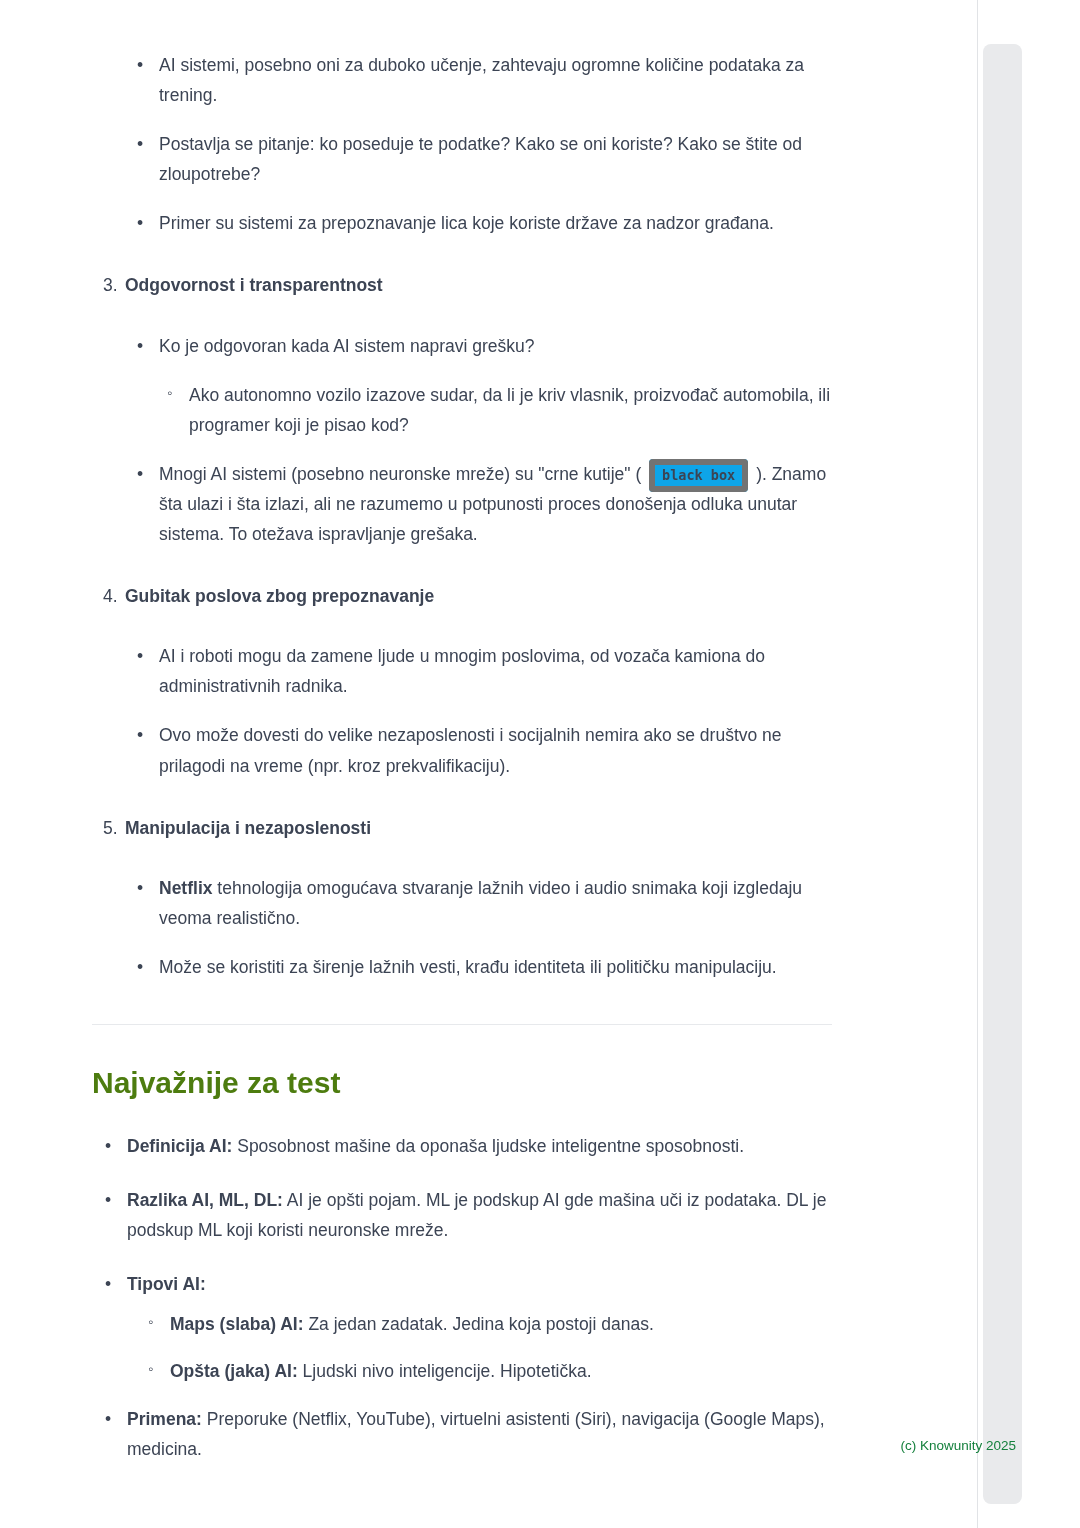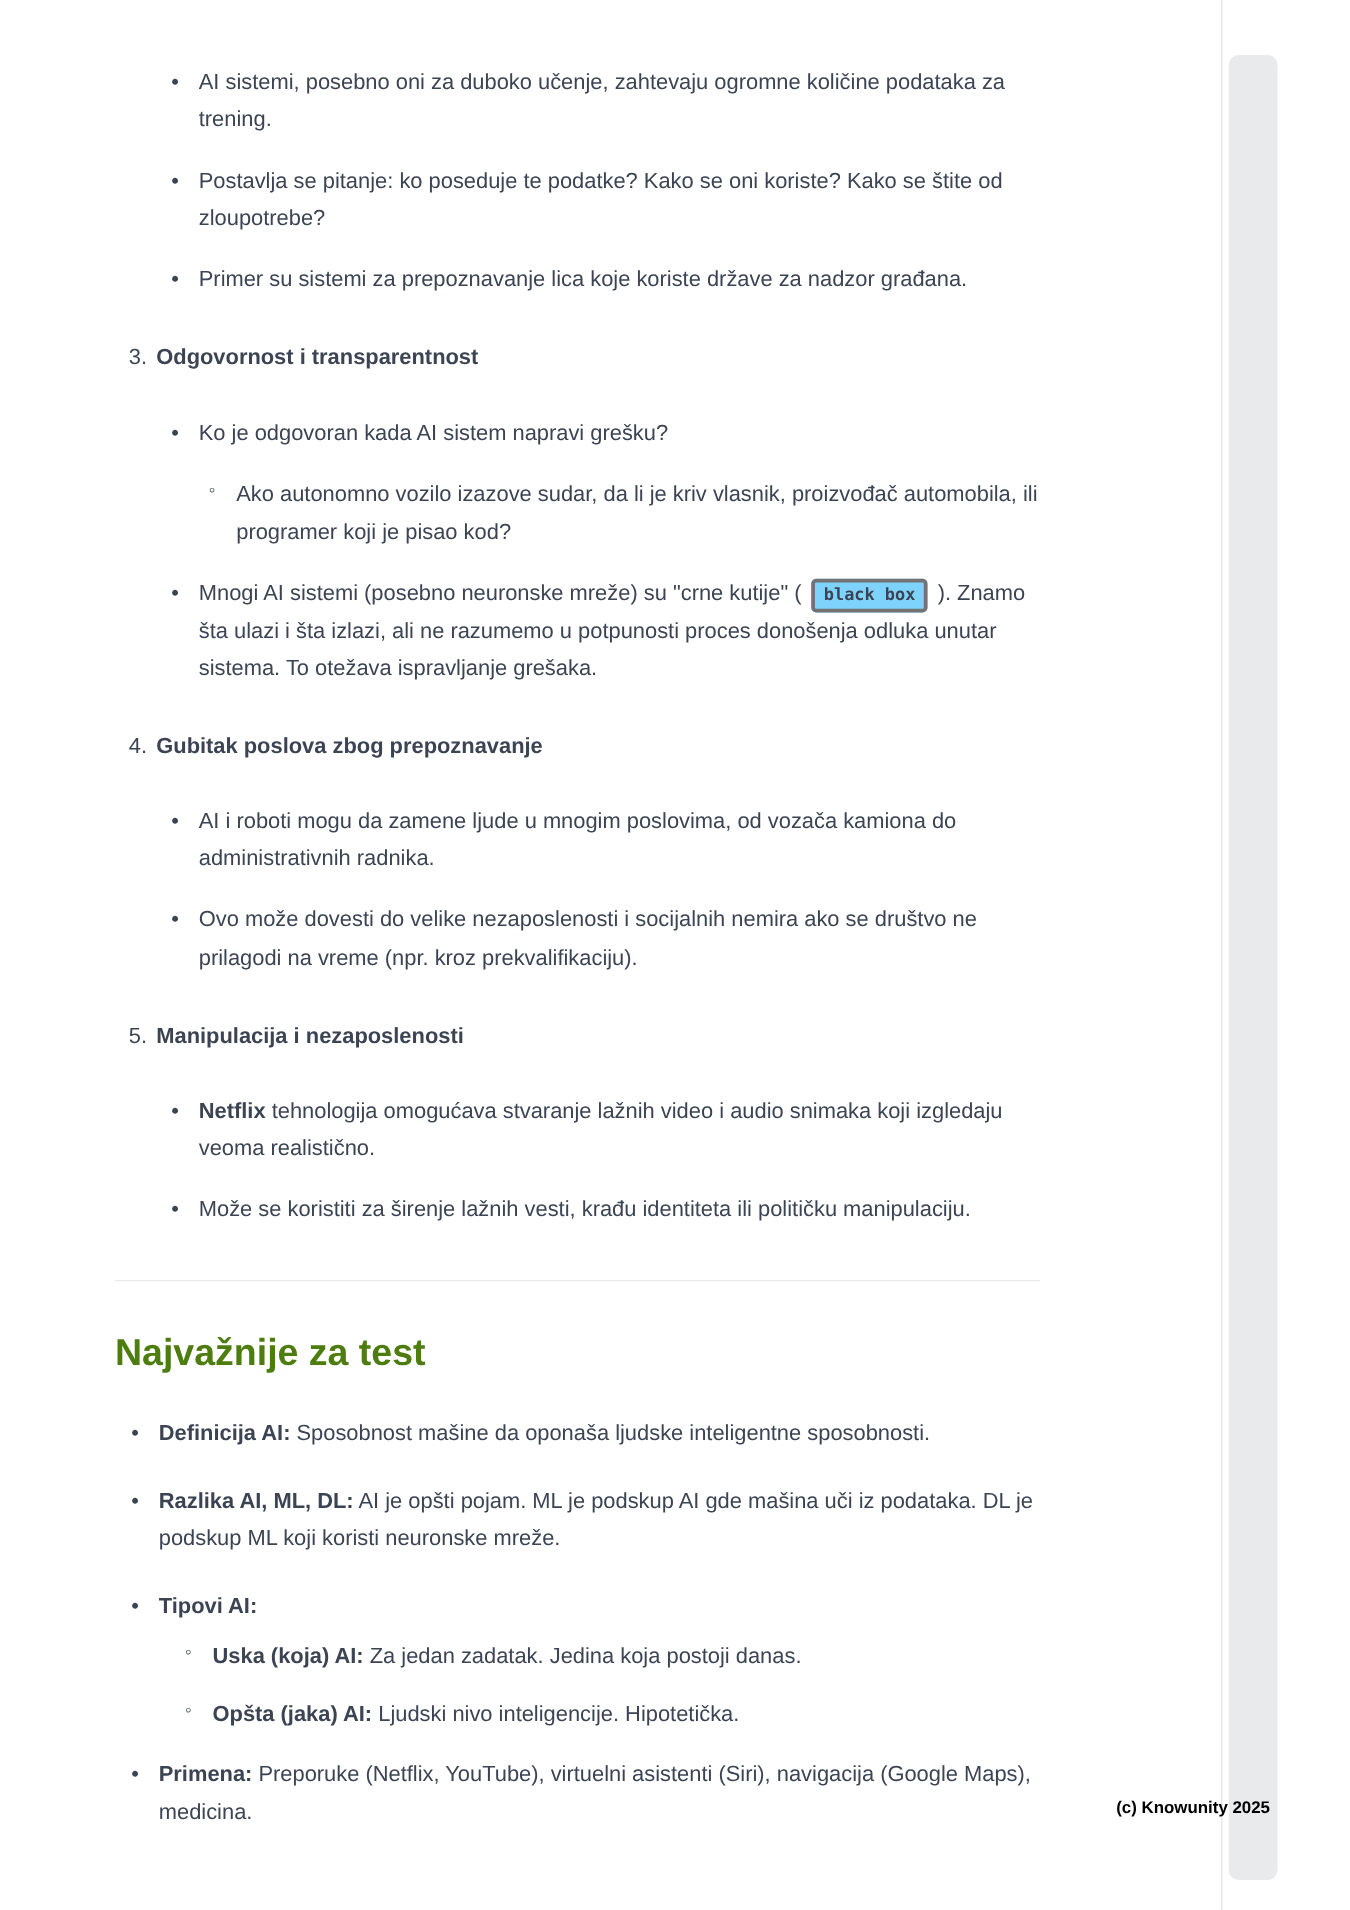--- a/index.html
+++ b/index.html
@@ -29,22 +29,22 @@
   .sublist { margin-top: 0px; }
   .ol-item { display: flex; padding-left: 11px; margin: 32px 0 30px; }
   .ol-item .num { flex: 0 0 22px; }
   .ol-item .ttl { font-weight: bold; }
   b, .bold { font-weight: bold; }
   i, .ital { }
   .code {
     font-family: "DejaVu Sans Mono", monospace;
     font-weight: bold;
     font-size: 13.5px;
-    background: #7dd3fc;
-    border: 3px solid #737373;
+    background: #0ea5e9;
+    border: 6px solid #737373;
     border-radius: 4px;
     padding: 2px 7px 3px;
     margin: 0 3px;
     color: #3c4454;
     white-space: nowrap;
   }
   .divider {
     border: 0;
     border-top: 1px solid #e7e9ec;
     margin: 42px 0 40px;
@@ -58,23 +58,22 @@
   }
   .test-list { padding-left: 13px; }
   .test-list .li { margin-bottom: 24px; }
   .test-sub { padding-left: 43px; }
   .test-sub .li { margin-bottom: 17px; }
   .watermark {
     position: absolute;
     top: 1434px;
     right: 64px;
     font-size: 13.5px;
-    color: #000000;
+    color: #15803d;
     z-index: 3;
-    font-weight: bold;
   }
   .page-divider {
     position: absolute;
     left: 977px;
     top: 0;
     width: 1px;
     height: 1528px;
     background: #e1e3e6;
   }
   .scrollbar {
@@ -176,21 +175,21 @@
       <div class="li" style="margin-bottom: 10px;">
         <span class="marker">•</span>
         <div class="txt">
           <span class="bold">Tipovi AI:</span>
         </div>
       </div>
       <div class="test-sub">
         <div class="li">
           <span class="marker hollow">◦</span>
           <div class="txt">
-            <span class="bold">Uska (koja) AI:</span><span> Za jedan zadatak. </span><span class="ital">Jedina koja postoji danas.</span>
+            <span class="bold">Maps (slaba) AI:</span><span> Za jedan zadatak. </span><span class="ital">Jedina koja postoji danas.</span>
           </div>
         </div>
         <div class="li">
           <span class="marker hollow">◦</span>
           <div class="txt">
             <span class="bold">Opšta (jaka) AI:</span><span> Ljudski nivo inteligencije. </span><span class="ital">Hipotetička.</span>
           </div>
         </div>
       </div>
       <div class="li" style="margin-top: 8px;">

